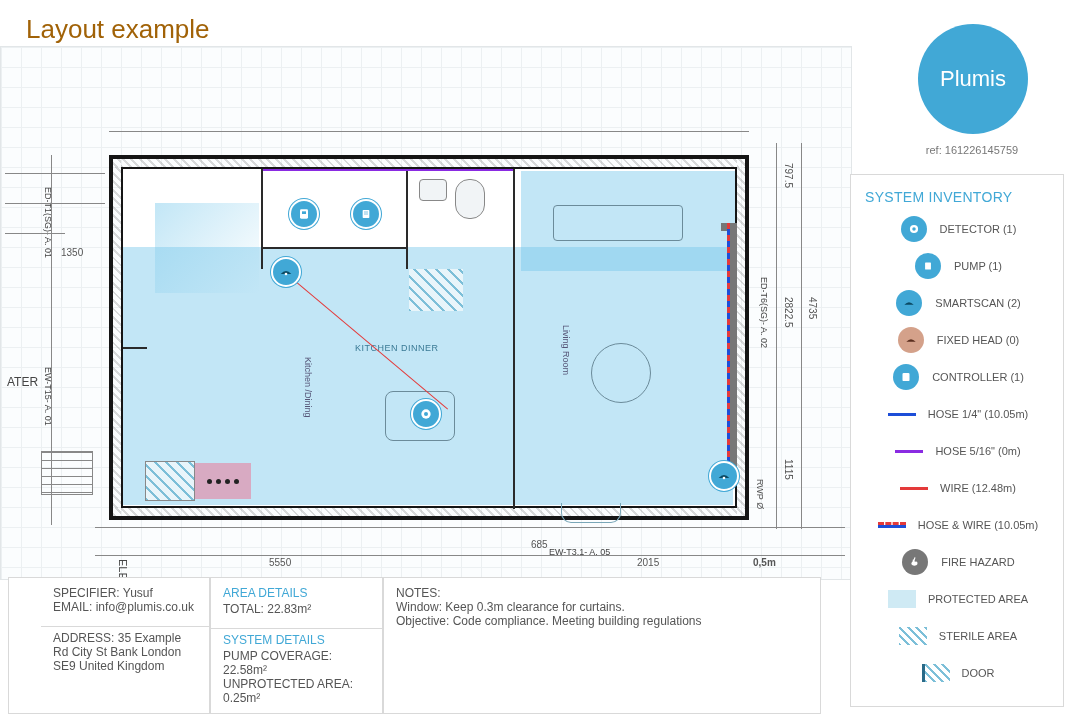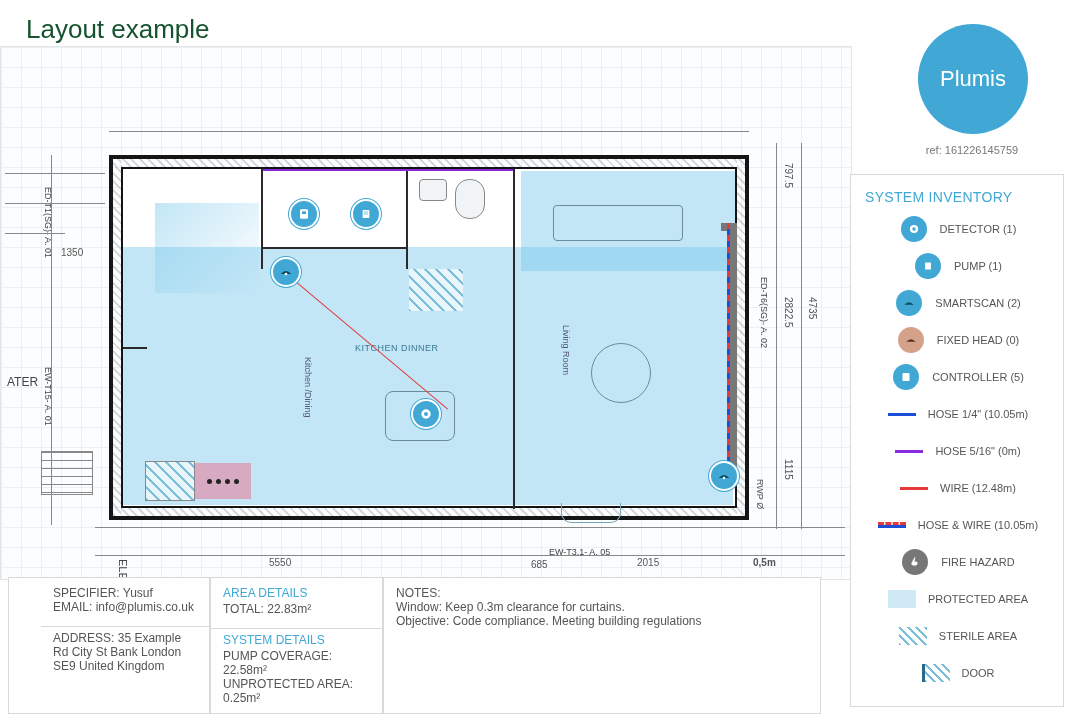--- a/index.html
+++ b/index.html
@@ -8,21 +8,21 @@
     --dark:#444;
     --grey:#777;
     --panel-border:#d9d9d9;
     --protected:rgba(120,200,235,0.45);
     --sterile:#bfe3ef;
     --pink:rgba(230,130,160,0.6);
     --hazard:#666;
   }
   *{box-sizing:border-box;}
   body{margin:0;width:1072px;height:720px;font-family:"Segoe UI",Arial,sans-serif;color:var(--dark);background:#fff;position:relative;overflow:hidden;}
-  .title{position:absolute;left:26px;top:14px;font-size:26px;color:#14532d;font-weight:300;}
+  .title{position:absolute;left:26px;top:14px;font-size:26px;color:#a16207;font-weight:300;}
 
   
   .paper{position:absolute;left:0;top:46px;width:852px;height:534px;
     background:
       linear-gradient(#ecf0f2 1px,transparent 1px) 0 0/20px 20px,
       linear-gradient(90deg,#ecf0f2 1px,transparent 1px) 0 0/20px 20px,
       #fbfdfe;
     border:1px solid #e2e6e8;
   }
 
@@ -141,21 +141,21 @@
   <div class="dline" style="left:4px;top:156px;width:100px;height:1px"></div>
   <div class="dline" style="left:4px;top:186px;width:60px;height:1px"></div>
   <div class="dline" style="left:50px;top:108px;width:1px;height:370px"></div>
   <div class="dline" style="left:94px;top:480px;width:750px;height:1px"></div>
   <div class="dline" style="left:94px;top:508px;width:750px;height:1px"></div>
   <div class="dline" style="left:775px;top:96px;width:1px;height:386px"></div>
   <div class="dline" style="left:800px;top:96px;width:1px;height:386px"></div>
   <div class="dline" style="left:108px;top:84px;width:640px;height:1px"></div>
 
   <div class="dim" style="left:268px;top:510px">5550</div>
-  <div class="dim" style="left:530px;top:512px">685</div>
+  <div class="dim" style="left:530px;top:492px">685</div>
   <div class="dim" style="left:636px;top:510px">2015</div>
   <div class="dim" style="left:752px;top:510px;font-weight:600">0,5m</div>
   <div class="dim" style="left:60px;top:200px">1350</div>
   <div class="dim dimv" style="left:136px;top:174px">1922</div>
   <div class="dim" style="left:132px;top:288px">694.4</div>
   <div class="dim dimv" style="left:140px;top:326px;font-size:9px">239.6</div>
   <div class="dim" style="left:152px;top:248px;font-size:9px">35.0°</div>
   <div class="dim dimv" style="left:282px;top:316px">3151.3</div>
   <div class="dim dimv" style="left:272px;top:158px">1016.7</div>
   <div class="dim" style="left:298px;top:128px;font-size:9px">UP</div>
@@ -298,21 +298,21 @@
     <span>FIXED HEAD (0)</span>
   </div>
   <div class="lg-row">
     <div class="lg-ic">
         <div class="lg-circ">
           <svg width="14" height="14" viewBox="0 0 24 24">
             <rect x="6" y="5" width="12" height="14" rx="2" fill="#fff"></rect>
           </svg>
         </div>
       </div>
-    <span>CONTROLLER (5)</span>
+    <span>CONTROLLER (1)</span>
   </div>
 
   <div class="lg-row">
     <div class="lg-ic">
         <div class="lg-line" style="border-top:3px solid #1d4ed8"></div>
       </div>
     <span>HOSE 1/4" (10.05m)</span>
   </div>
   <div class="lg-row">
     <div class="lg-ic">

